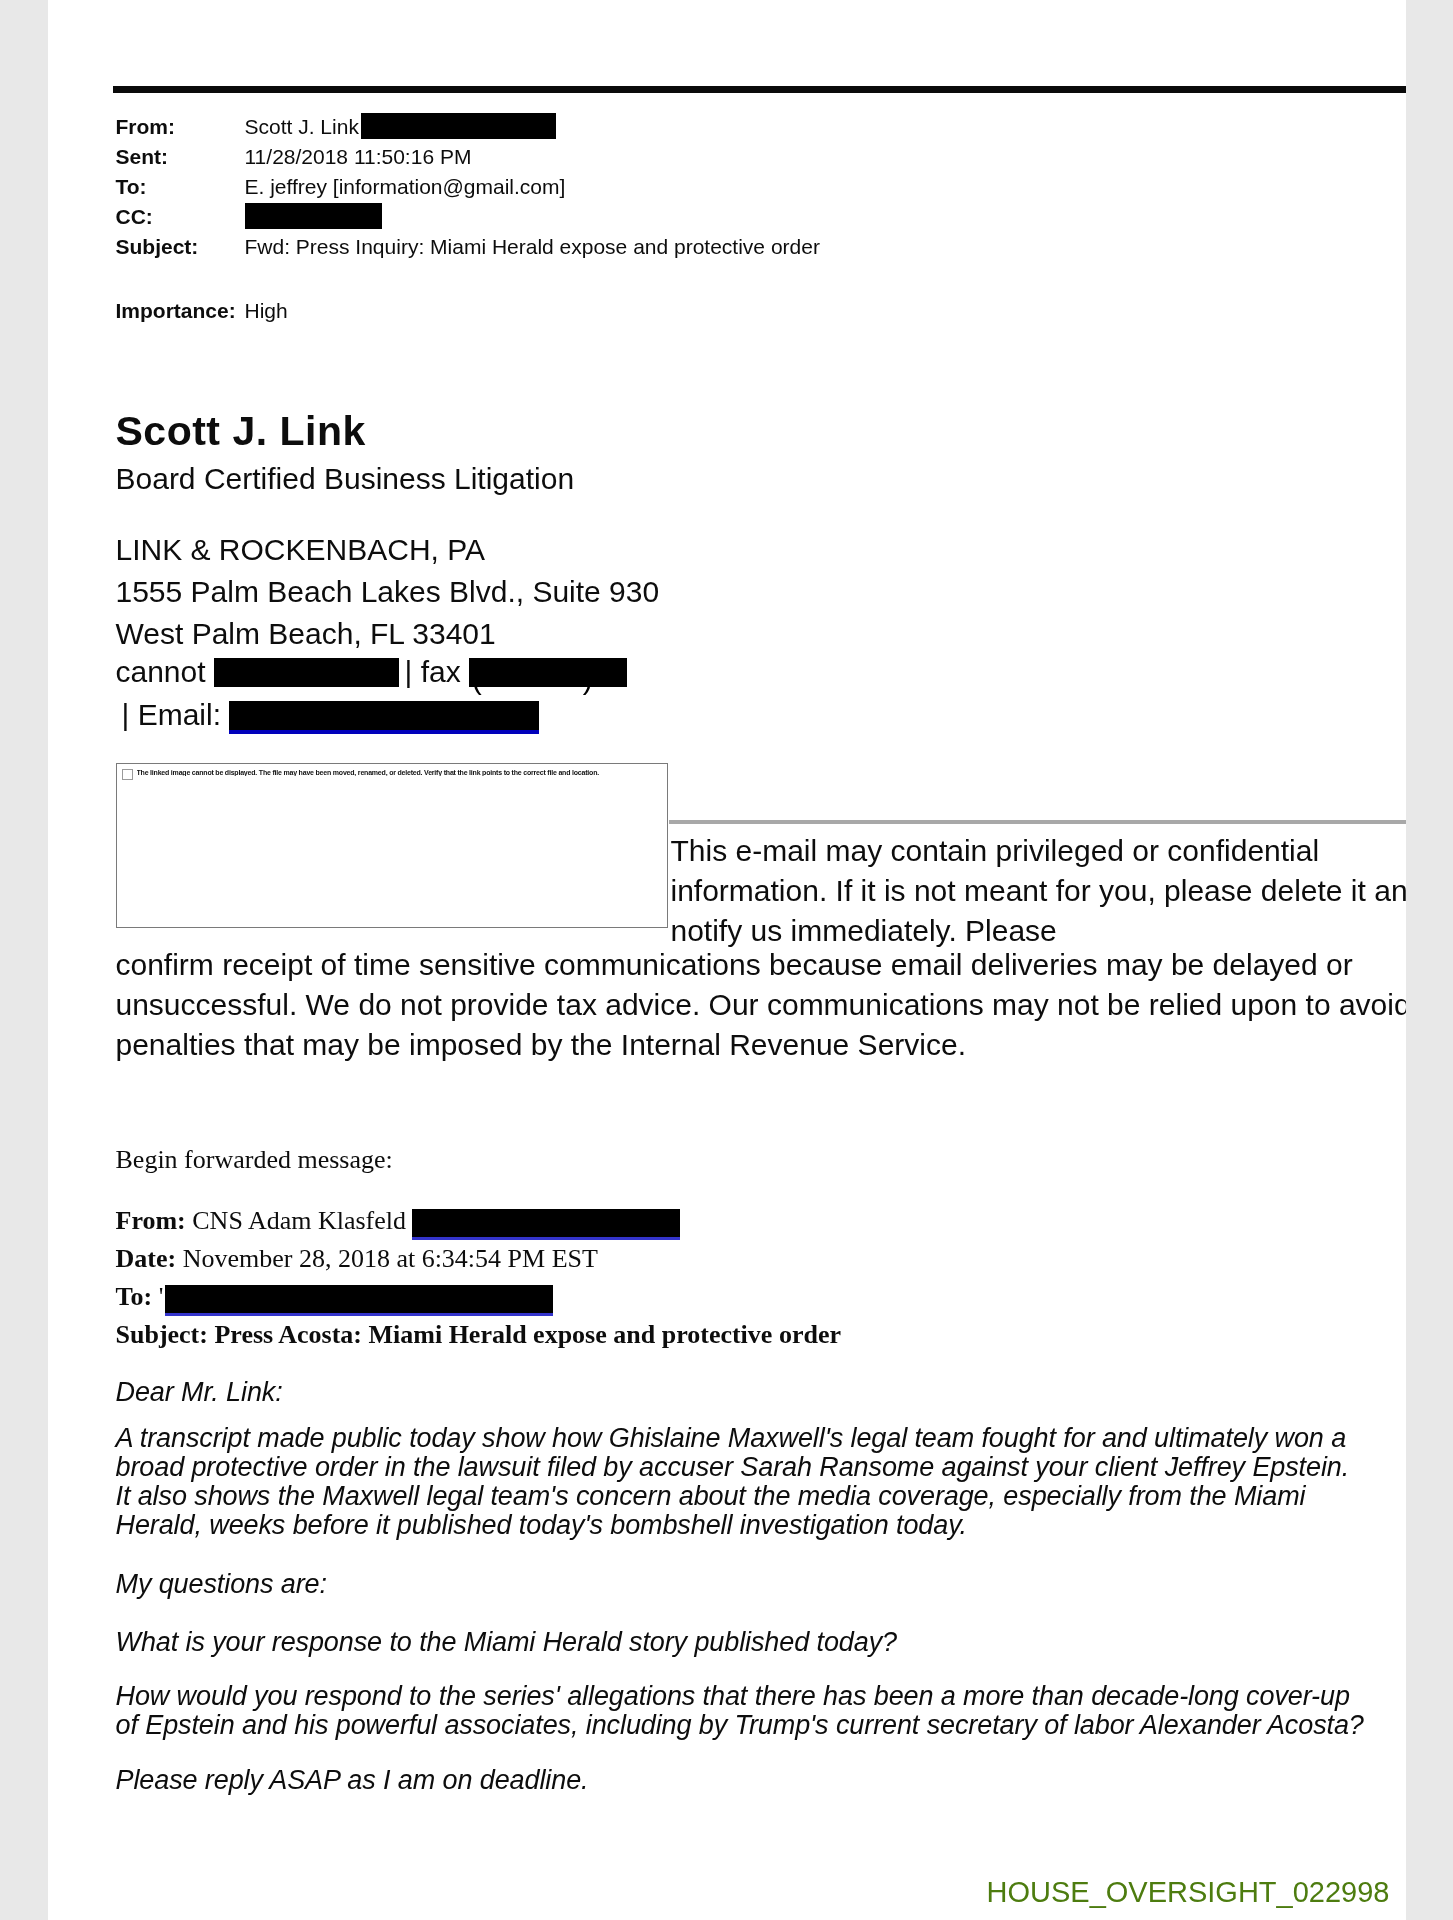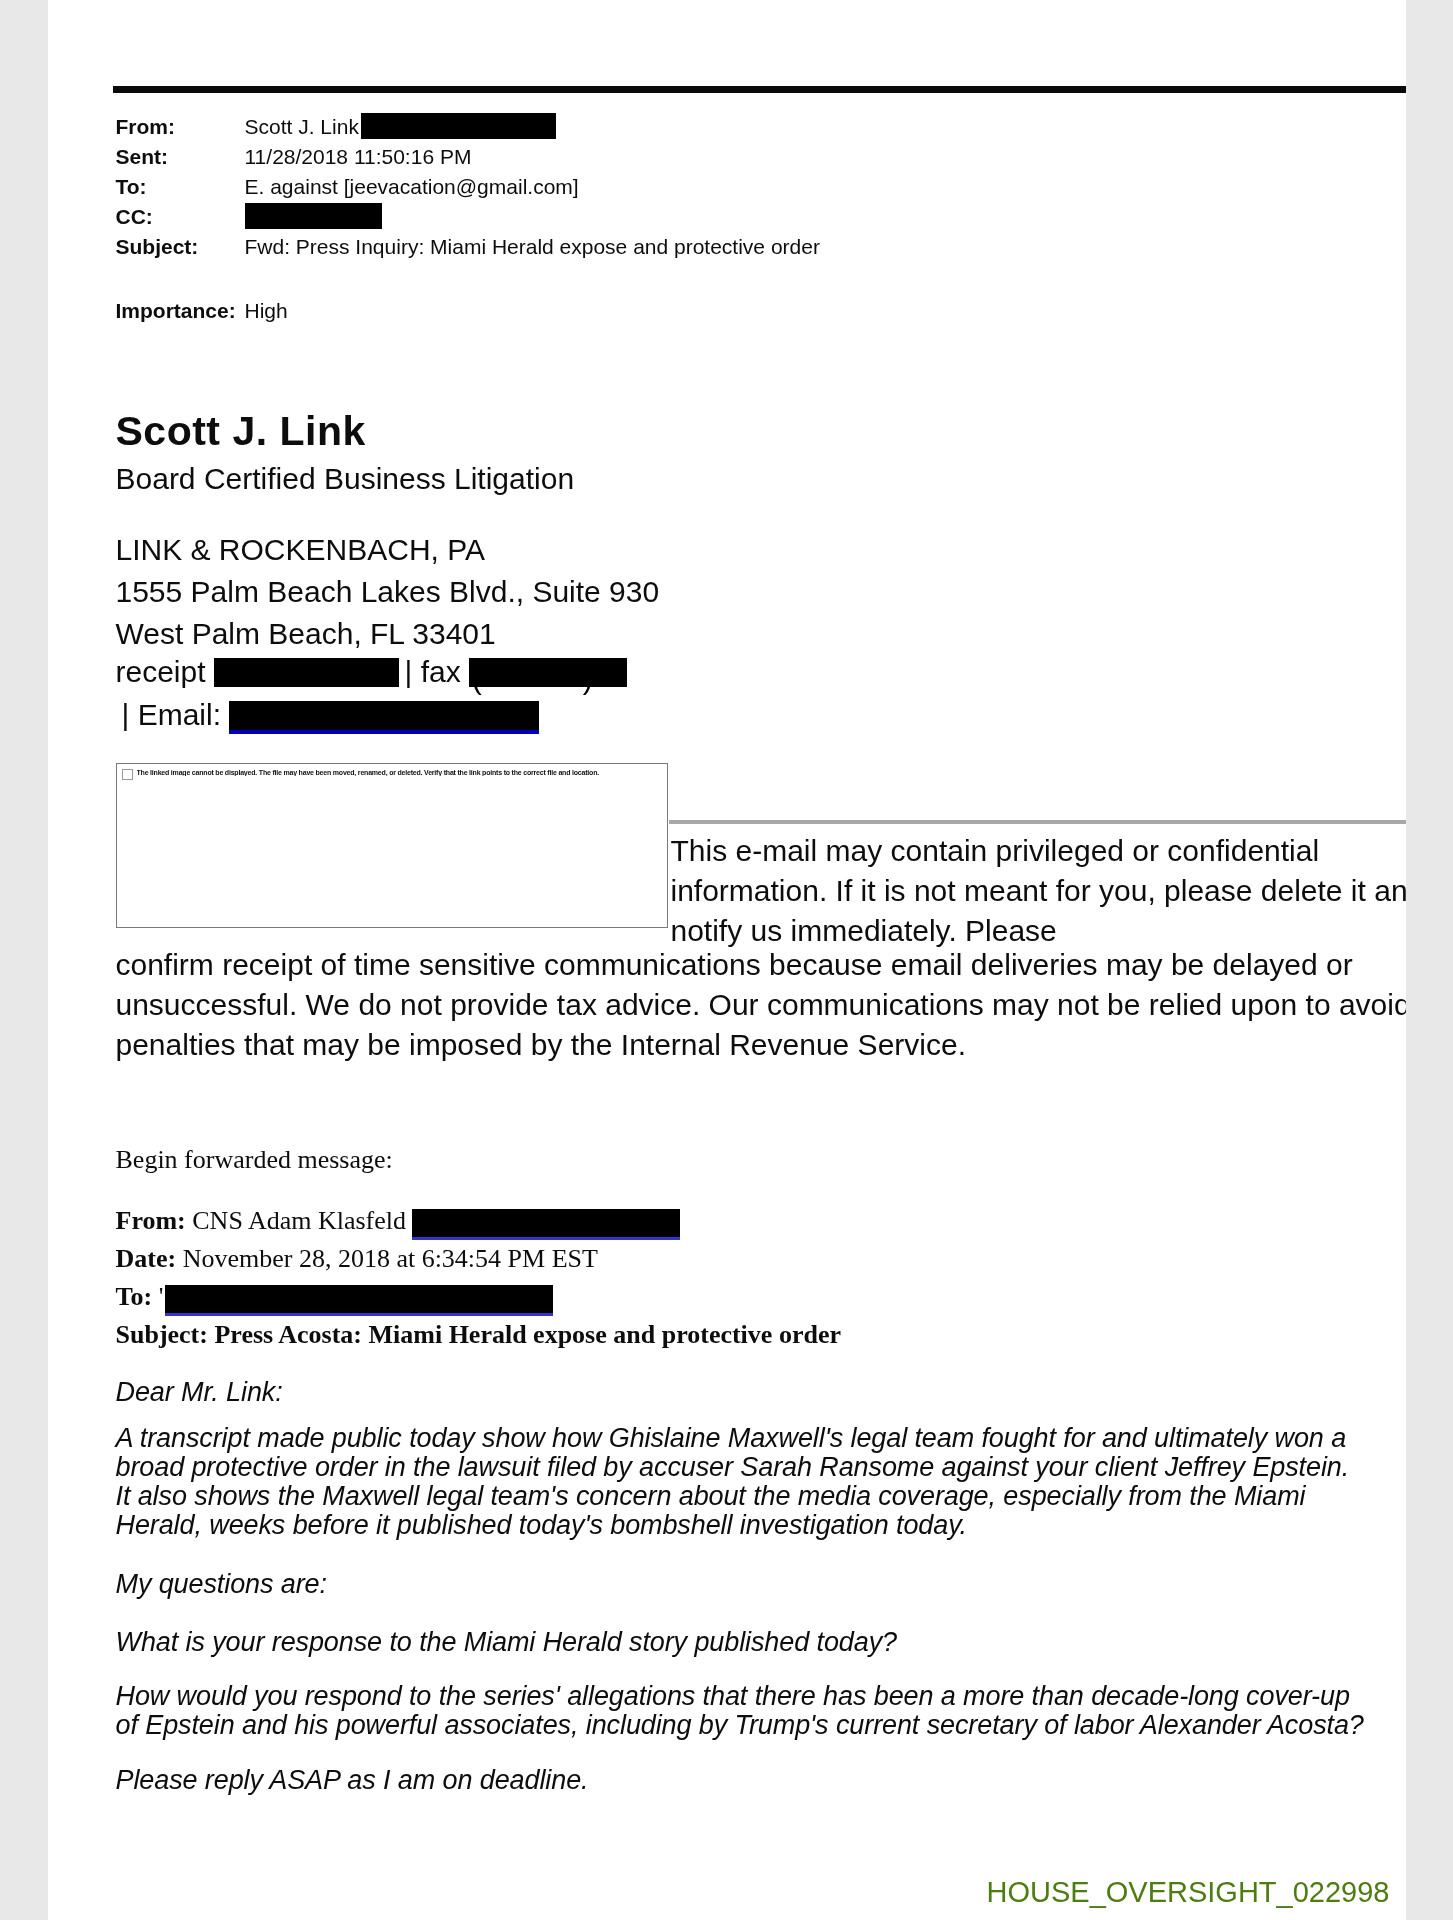--- a/index.html
+++ b/index.html
@@ -83,21 +83,21 @@
     <div class="hdr-row">
       <span class="hdr-label">From:</span>
       <span class="hdr-value"><span>Scott J. Link</span><span class="bar bar-hdr-from"></span></span>
     </div>
     <div class="hdr-row">
       <span class="hdr-label">Sent:</span>
       <span class="hdr-value">11/28/2018 11:50:16 PM</span>
     </div>
     <div class="hdr-row">
       <span class="hdr-label">To:</span>
-      <span class="hdr-value">E. against [jeevacation@gmail.com]</span>
+      <span class="hdr-value">E. jeffrey [information@gmail.com]</span>
     </div>
     <div class="hdr-row">
       <span class="hdr-label">CC:</span>
       <span class="hdr-value"><span class="bar bar-hdr-cc"></span></span>
     </div>
     <div class="hdr-row">
       <span class="hdr-label">Subject:</span>
       <span class="hdr-value">Fwd: Press Inquiry: Miami Herald expose and protective order</span>
     </div>
   </div>
@@ -106,21 +106,21 @@
     <span class="hdr-label">Importance:</span>
     <span class="hdr-value">High</span>
   </div>
 
   <div class="abs sig-name">Scott J. Link</div>
   <div class="abs sig-title">Board Certified Business Litigation</div>
   <div class="abs sig-line sig-firm">LINK &amp; ROCKENBACH, PA</div>
   <div class="abs sig-line sig-addr1">1555 Palm Beach Lakes Blvd., Suite 930</div>
   <div class="abs sig-line sig-addr2">West Palm Beach, FL  33401</div>
   <div class="abs sig-line sig-phone">
-    <span>receipt</span><span class="bar bar-office"></span><span>| fax</span><span class="bar bar-fax"><span class="peek peek-open">(</span><span class="peek peek-close">)</span></span>
+    <span>cannot</span><span class="bar bar-office"></span><span>| fax</span><span class="bar bar-fax"><span class="peek peek-open">(</span><span class="peek peek-close">)</span></span>
   </div>
   <div class="abs sig-line sig-email">
     <span>| Email:</span><span class="bar bar-email"></span>
   </div>
 
   <div class="abs img-box">
     <div class="img-box-inner">
       <span class="img-icon"></span>
       <span class="img-alt">The linked image cannot be displayed. The file may have been moved, renamed, or deleted. Verify that the link points to the correct file and location.</span>
     </div>

